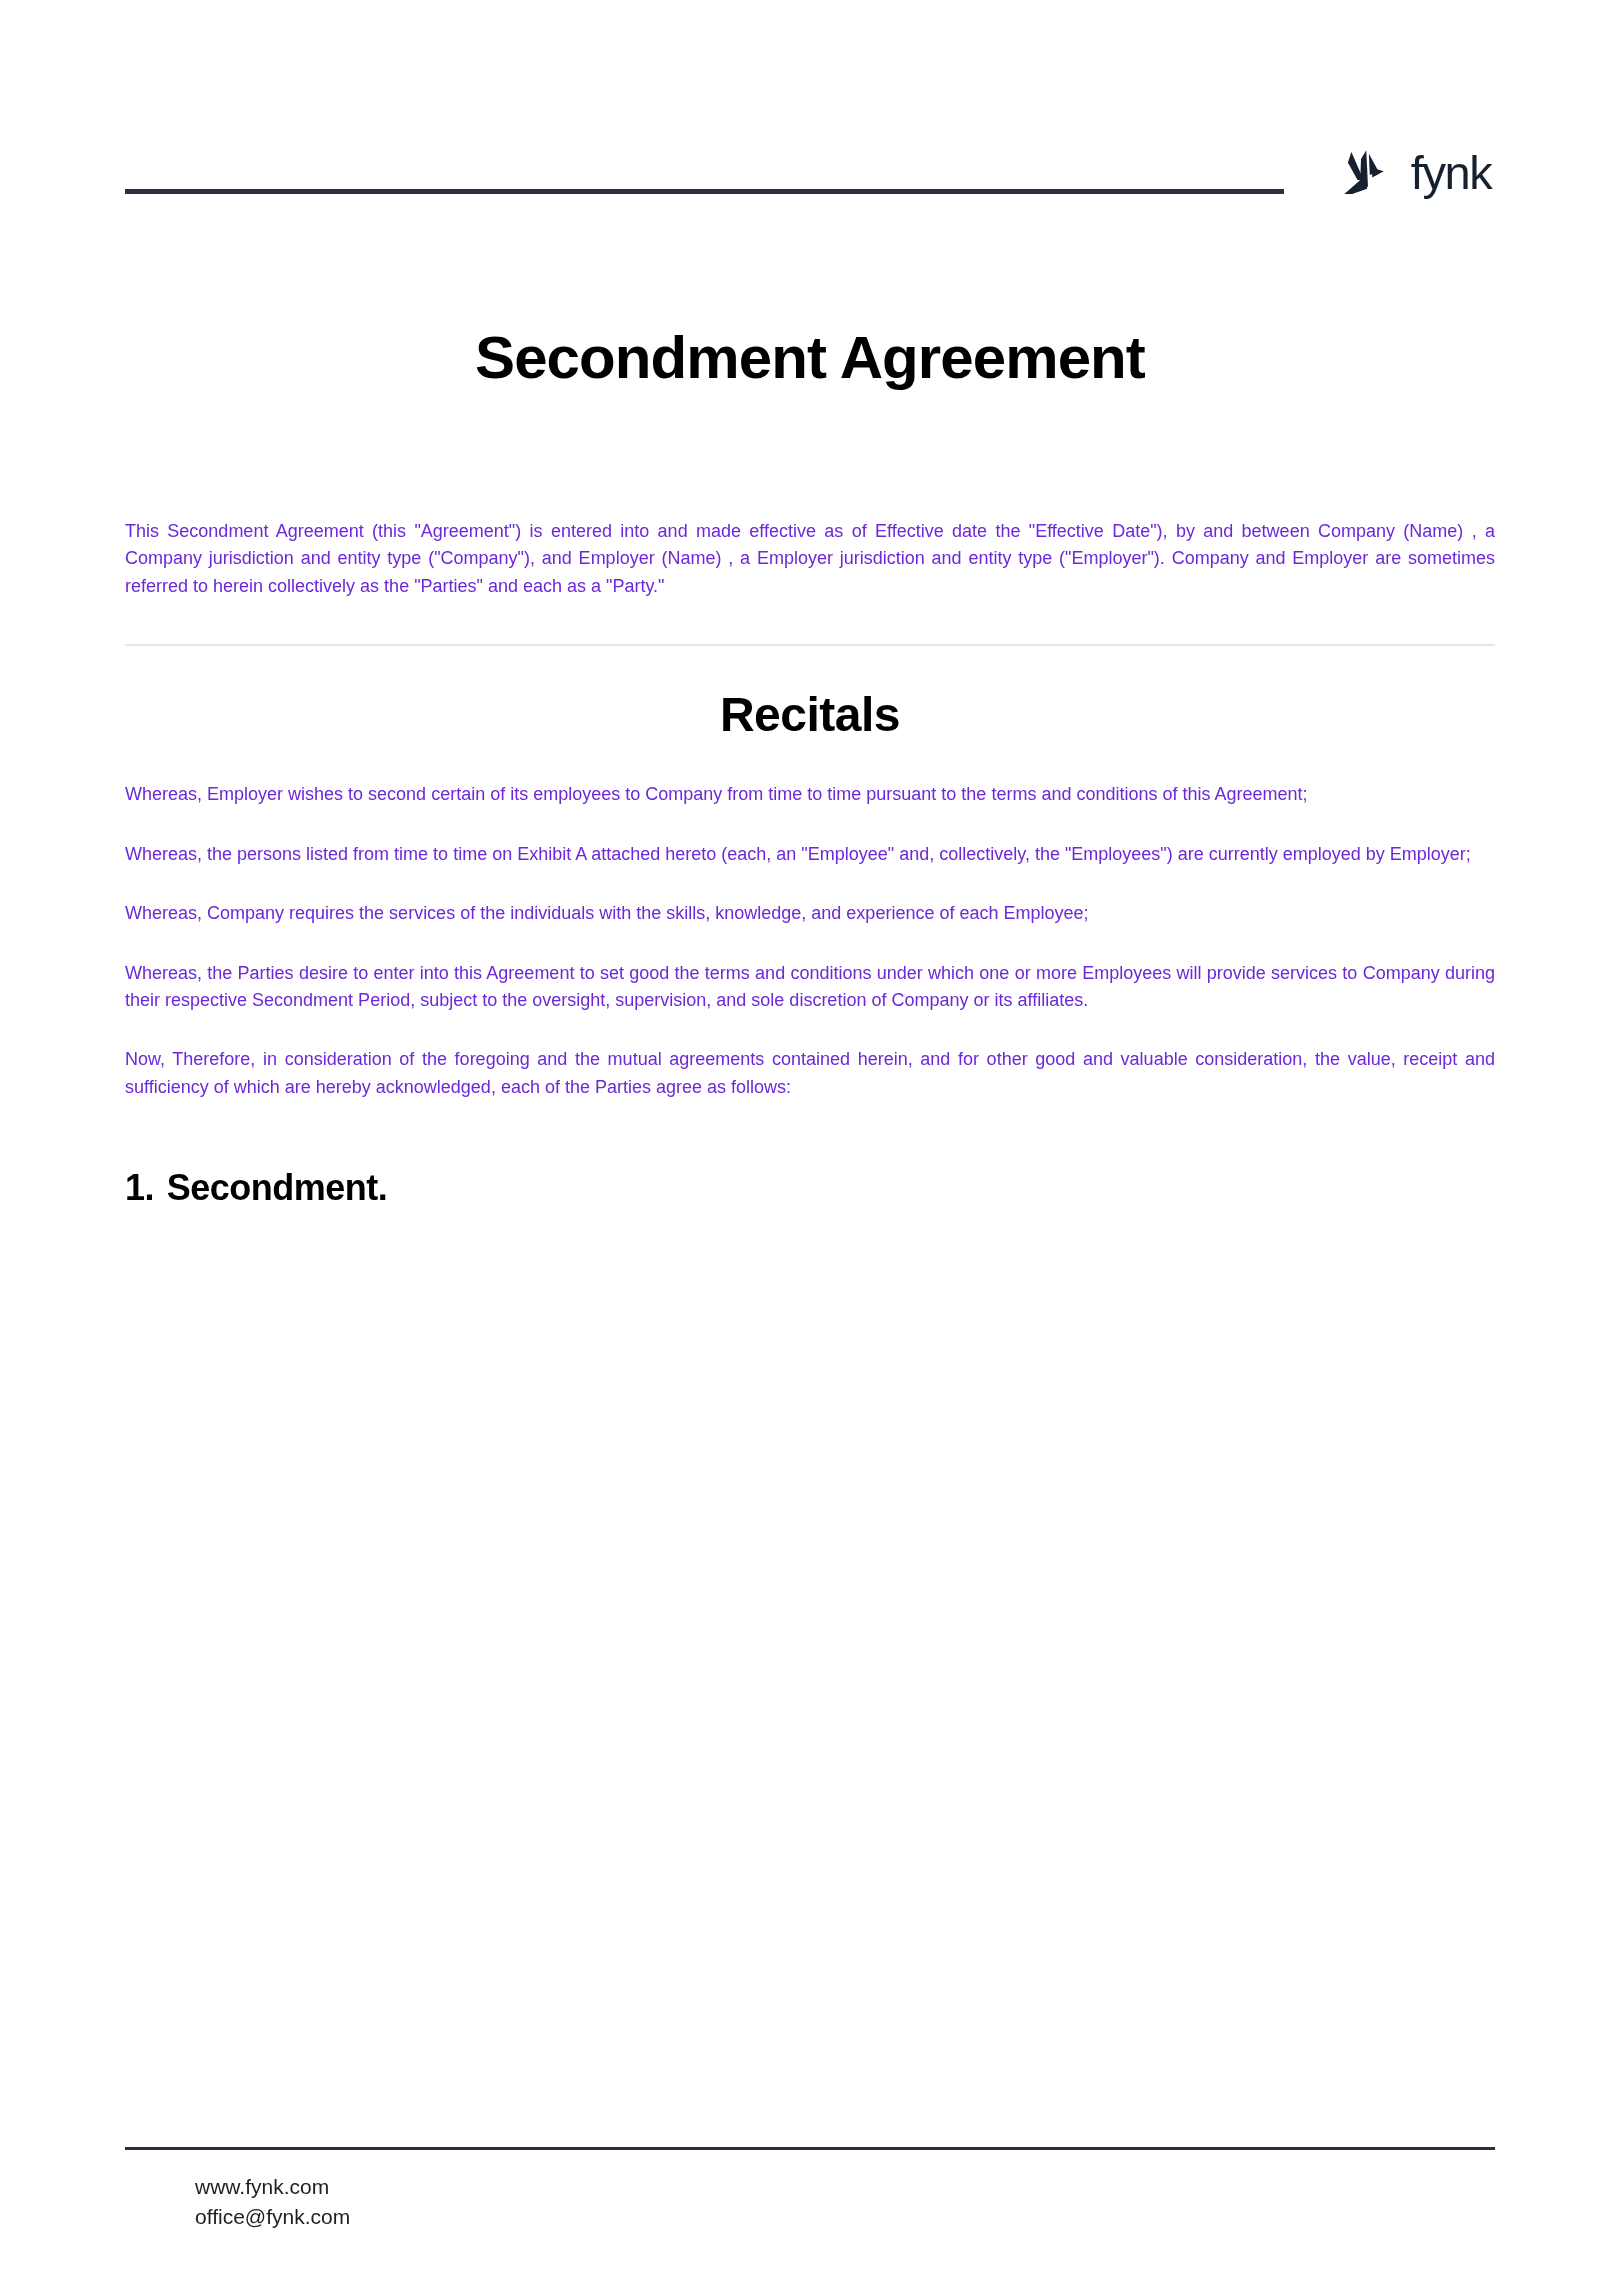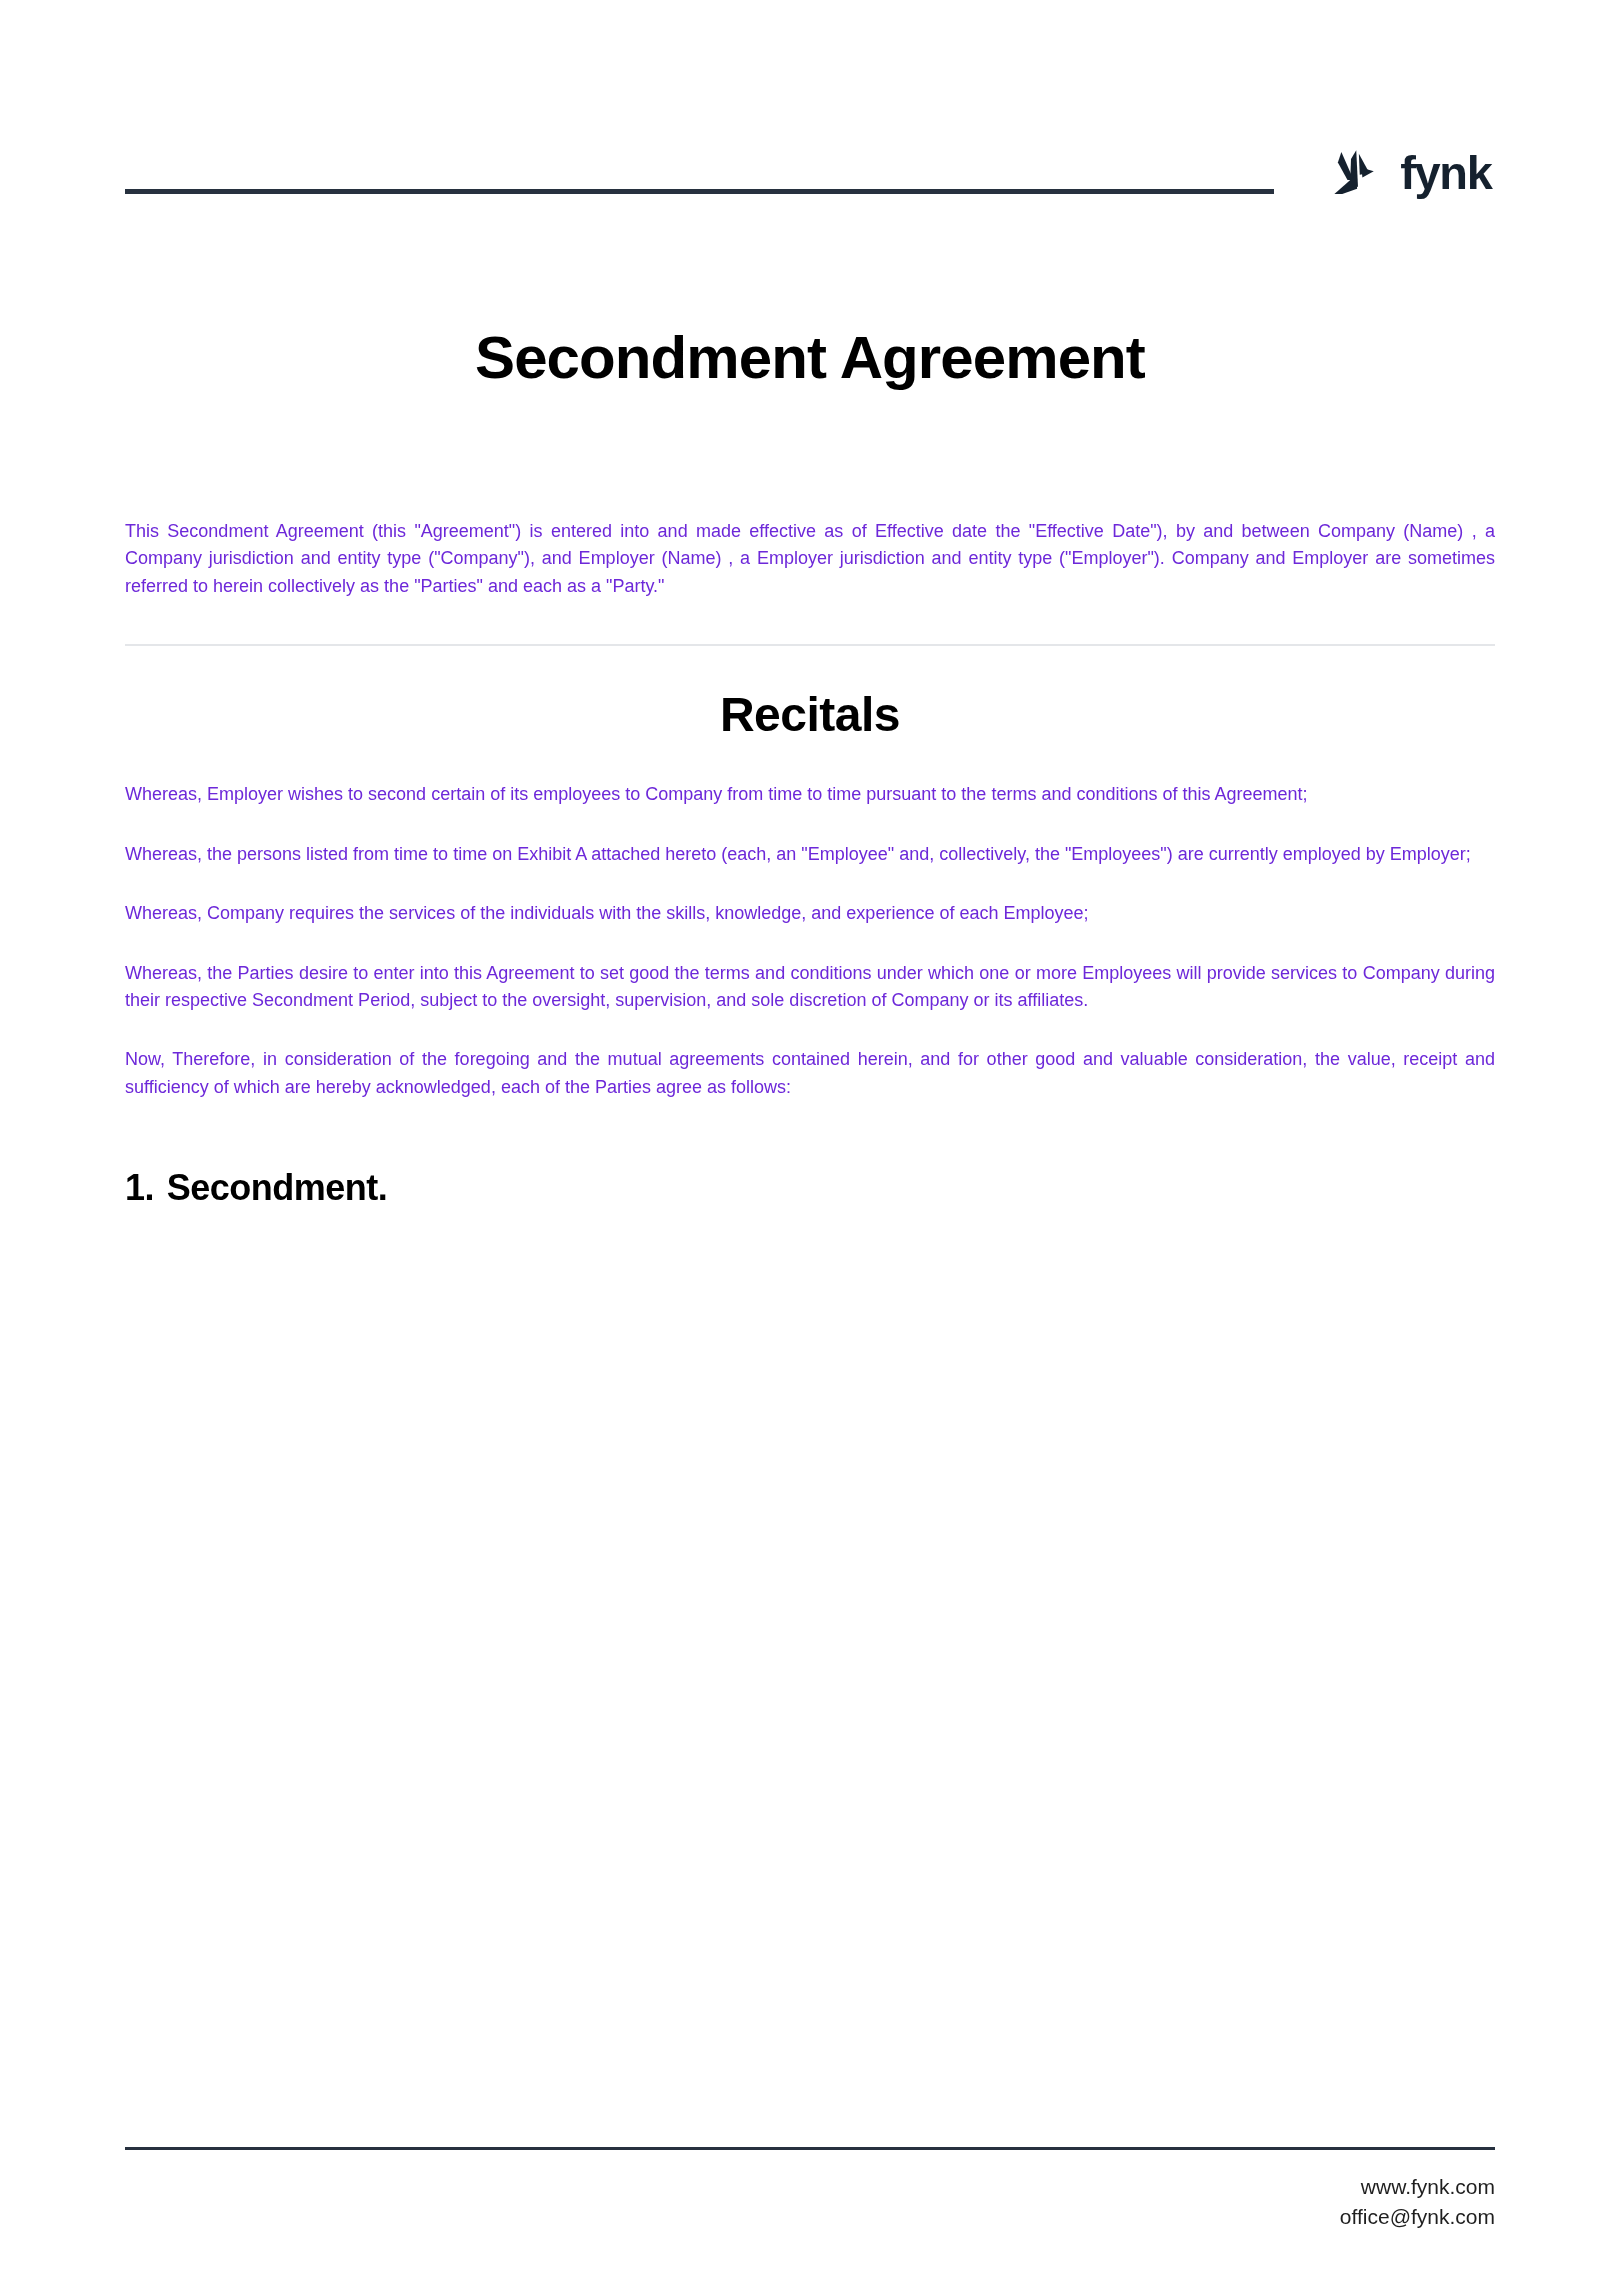--- a/index.html
+++ b/index.html
@@ -46,21 +46,21 @@
     gap: 14.5px;
     padding-right: 3.6px;
   }
   .brand-mark {
     display: block;
     width: 56px;
     height: 56px;
   }
   .brand-word {
     font-family: "Liberation Sans", sans-serif;
-    font-weight: 700;
+    font-weight: 400;
     font-size: 47px;
     letter-spacing: -1.4px;
     color: #15212e;
     line-height: 1;
   }
 
   
   .doc-title {
     position: absolute;
     left: 125px;
@@ -145,21 +145,21 @@
     width: 100%;
   }
   .footer-lines {
     margin-top: 22px;
     margin-left: 70px;
     font-size: 21px;
     line-height: 1.42;
     color: #1f1f1f;
     font-weight: 400;
   }
-  .footer-lines div { white-space: nowrap; text-align: right; }
+  .footer-lines div { white-space: nowrap; }
 </style>
 </head>
 <body>
 
 <div class="page">
 
   <div class="page-header">
     <div class="header-rule"></div>
     <div class="brand">
       <svg class="brand-mark" viewBox="0 0 64 64" aria-hidden="true">

